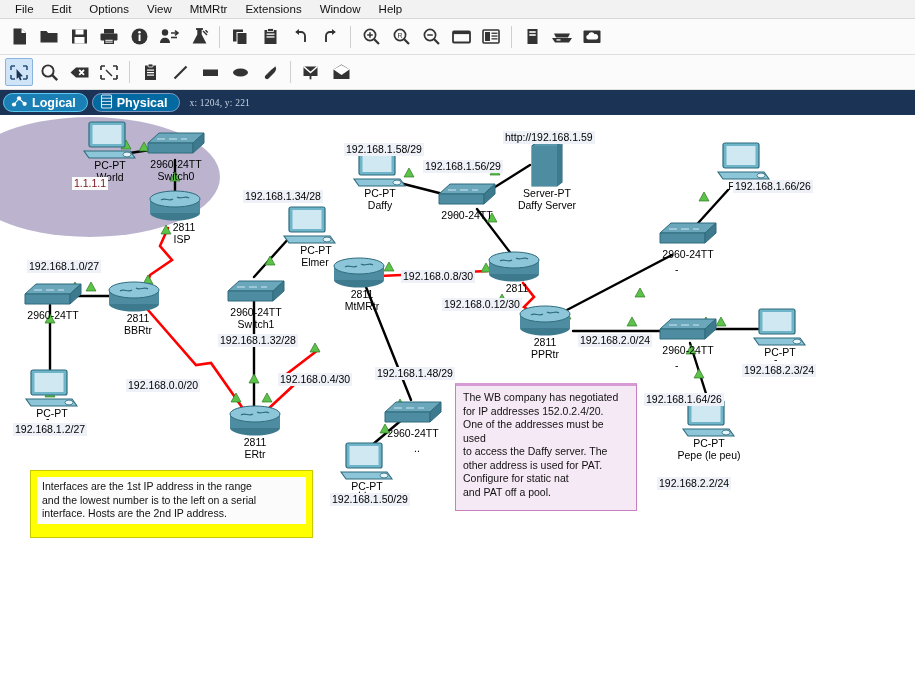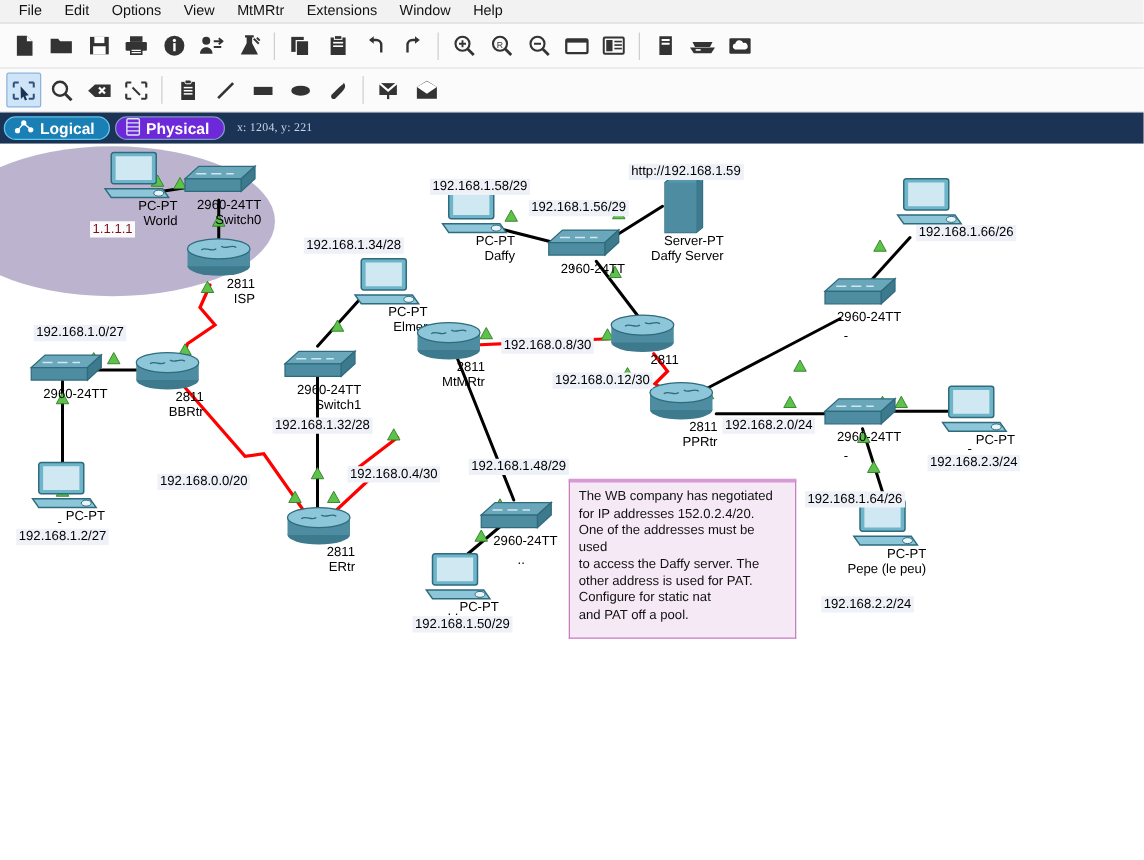--- a/index.html
+++ b/index.html
@@ -45,41 +45,41 @@
     background:#1b3354; display:flex; align-items:center; padding-left:3px;
   }
   .vtab {
     display:flex; align-items:center; gap:4px;
     height:19px; padding:0 11px 0 7px;
     border-radius:11px; border:1px solid #7f9bc4;
     font-size:12.5px; font-weight:bold; color:#ffffff;
     margin-right:4px; cursor:default; white-space:nowrap;
   }
   .vtab.active { background:#1a7fb5; border-color:#5fc8ee; }
-  .vtab.idle   { background:#6d28d9; }
+  .vtab.idle   { background:#0369a1; }
   .coords { font-size:9.5px; color:#c8d4e6; margin-left:6px; letter-spacing:.2px;font-family:Liberation Serif, serif; }
 
   
   #canvas {
     position:absolute; top:115px; left:0; width:915px; height:573px;
     background:#ffffff; overflow:hidden;
   }
   #wires { position:absolute; inset:0; width:915px; height:573px; }
 
   .cloud-ellipse {
     position:absolute; border-radius:50%;
     background:#b6aeca; opacity:.92;
   }
 
   
   .node { position:absolute; text-align:center; }
   .node .gfx { display:block; margin:0 auto; }
   .node .lbl {
     font-size:10.5px; color:#000; line-height:11.5px;
-    white-space:nowrap; margin-top:0px;text-align:right;
+    white-space:nowrap; margin-top:0px;
   }
 
   
   .iplabel {
     position:absolute; font-size:10.5px; color:#000;
     background:#eef1f8; padding:0px 2px; white-space:nowrap;
     line-height:13px;
   }
   .iplabel.plain { background:transparent; }
   .iplabel.red { color:#7b1020; }
@@ -685,20 +685,27 @@
     <div class="iplabel" style="left:657px; top:362px;">192.168.2.2/24</div>
 
     <div class="iplabel plain" style="left:673px; top:148px;">-</div>
     <div class="iplabel plain" style="left:673px; top:244px;">-</div>
     <div class="iplabel plain" style="left:412px; top:327px;">..</div>
     <div class="iplabel plain" style="left:44px;  top:297px;">-</div>
     <div class="iplabel plain" style="left:772px; top:238px;">-</div>
     <div class="iplabel plain" style="left:356px; top:368px;">. .</div>
     <div class="iplabel plain" style="left:455px; top:96px;">'</div>
 
+    <div class="note" id="note-yellow" style="left:30px; top:355px; width:283px; height:68px;">
+      <div class="body">
+        <div>Interfaces are the 1st IP address in the range</div>
+        <div>and the lowest number is to the left on a serial</div>
+        <div>interface. Hosts are the 2nd IP address.</div>
+      </div>
+    </div>
 
     <div class="note" id="note-pink" style="left:455px; top:268px; width:182px; height:128px;">
       <div class="body">
         <div>The WB company has negotiated</div>
         <div>for IP addresses 152.0.2.4/20.</div>
         <div>One of the addresses must be used</div>
         <div>to access the Daffy server. The</div>
         <div>other address is used for PAT.</div>
         <div>Configure for static nat</div>
         <div>and PAT off a pool.</div>

